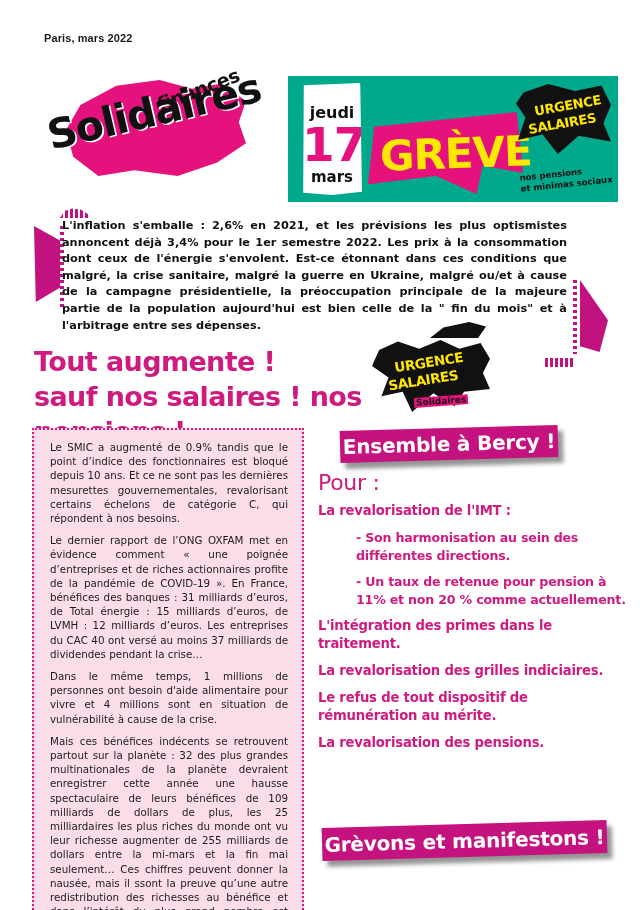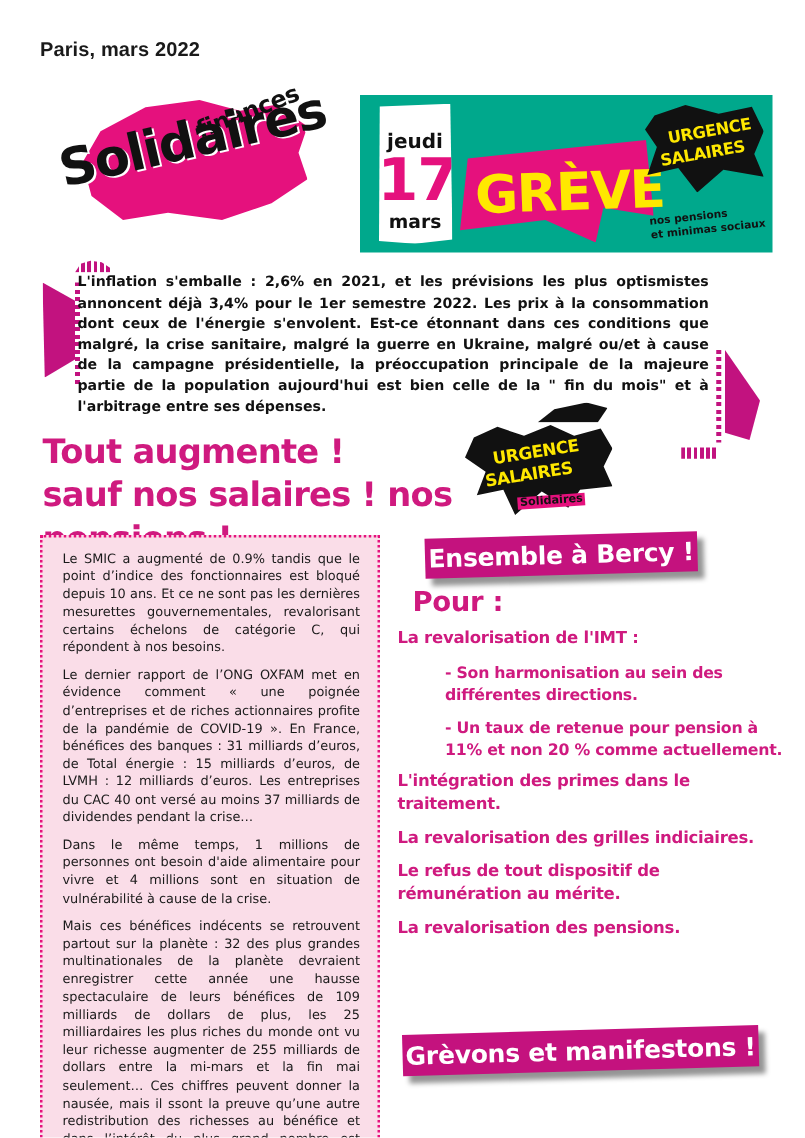--- a/index.html
+++ b/index.html
@@ -12,23 +12,23 @@
     height: 910px;
     position: relative;
     overflow: hidden;
     font-family: "Liberation Sans", sans-serif;
     color: #1a1a1a;
   }
 
   
   .date-line {
     position: absolute;
-    left: 32px;
+    left: 44px;
     top: 32px;
-    font-size: 16px;
+    font-size: 11px;
     font-weight: bold;
     letter-spacing: .1px;
     color: #1a1a1a;
   }
 
   
   .logo-block {
     position: absolute;
     left: 48px;
     top: 78px;
@@ -388,25 +388,24 @@
   .demands {
     position: absolute;
     left: 318px;
     top: 470px;
     width: 312px;
     font-family: "DejaVu Sans", sans-serif;
     color: #cf1a7f;
   }
   .demands .pour {
     font-size: 22px;
-    font-weight: bold;
+    font-weight: normal;
     line-height: 26px;
     margin-bottom: 6px;
     letter-spacing: -.3px;
-    margin-left: 12px;
   }
   .demands .item {
     font-size: 13.2px;
     line-height: 18px;
     font-weight: bold;
     margin-bottom: 9px;
     letter-spacing: -.2px;
   }
   .demands .sub {
     font-size: 12.6px;

